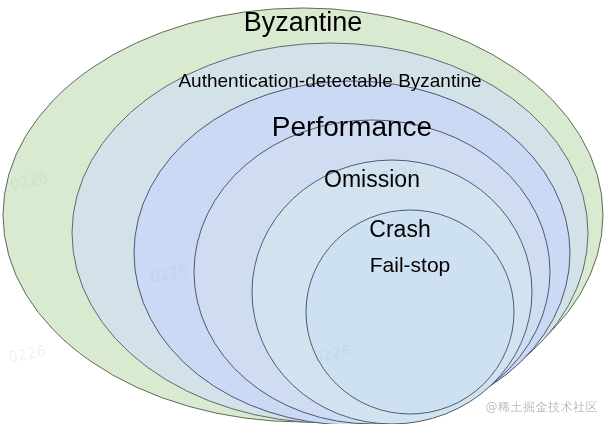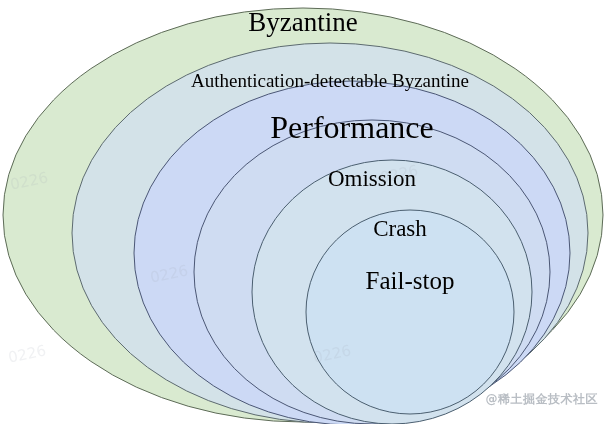--- a/index.html
+++ b/index.html
@@ -15,35 +15,34 @@
     width:606px;height:424px;
   }
   #venn{
     position:absolute;
     left:0;top:0;
     width:606px;height:424px;
   }
   .ring-label{
     position:absolute;
     color:#000000;
-    font-family:Liberation Serif, serif;
+    font-family:Liberation Sans, sans-serif;
     white-space:nowrap;
     transform:translate(-50%,-50%);
     text-shadow:0 0 1px rgba(255,255,255,0.35);
     pointer-events:none;
   }
   .wm{
     position:absolute;
-    right:8px;bottom:16px;
+    right:8px;bottom:8px;
     font-size:12px;
     color:#b9bec4;
     font-family:"DejaVu Sans", sans-serif;
     letter-spacing:0.5px;
     white-space:nowrap;
-    font-weight:bold;
   }
   .wm-ghost{
     position:absolute;
     color:rgba(160,170,180,0.16);
     font-family:"DejaVu Sans", sans-serif;
     font-size:15px;
     white-space:nowrap;
     pointer-events:none;
     transform:rotate(-12deg);
   }
@@ -60,24 +59,24 @@
         <ellipse cx="352" cy="253" rx="218" ry="172" fill="#ccd9f5" stroke="#4b5775" stroke-width="1"></ellipse>
         <ellipse cx="372" cy="272" rx="178" ry="152" fill="#cfdcf2" stroke="#4b5775" stroke-width="1"></ellipse>
         <ellipse cx="392" cy="292" rx="140" ry="132" fill="#d2e2ee" stroke="#4b5f70" stroke-width="1"></ellipse>
         <ellipse cx="410" cy="312" rx="104" ry="102" fill="#cde1f2" stroke="#4b5f70" stroke-width="1"></ellipse>
       </g>
   </svg>
 
   <div id="ring-labels">
       <div class="ring-label" style="left: 303px; top: 22px; font-size: 27px;">Byzantine</div>
       <div class="ring-label" style="left: 330px; top: 81px; font-size: 19px;">Authentication-detectable Byzantine</div>
-      <div class="ring-label" style="left: 352px; top: 127px; font-size: 32px;">Performance</div>
+      <div class="ring-label" style="left: 352px; top: 127px; font-size: 28px;">Performance</div>
       <div class="ring-label" style="left: 372px; top: 179px; font-size: 23px;">Omission</div>
       <div class="ring-label" style="left: 400px; top: 229px; font-size: 23px;">Crash</div>
-      <div class="ring-label" style="left: 410px; top: 281px; font-size: 25px;">Fail-stop</div>
+      <div class="ring-label" style="left: 410px; top: 265px; font-size: 21px;">Fail-stop</div>
     </div>
 
   <div id="ghost-layer">
       <div class="wm-ghost" style="left: 10px; top: 172px;">0226</div>
       <div class="wm-ghost" style="left: 8px; top: 345px;">0226</div>
       <div class="wm-ghost" style="left: 150px; top: 265px;">0226</div>
       <div class="wm-ghost" style="left: 313px; top: 345px;">0226</div>
       <div class="wm-ghost" style="left: 380px; top: 165px;">0226</div>
     </div>
 

